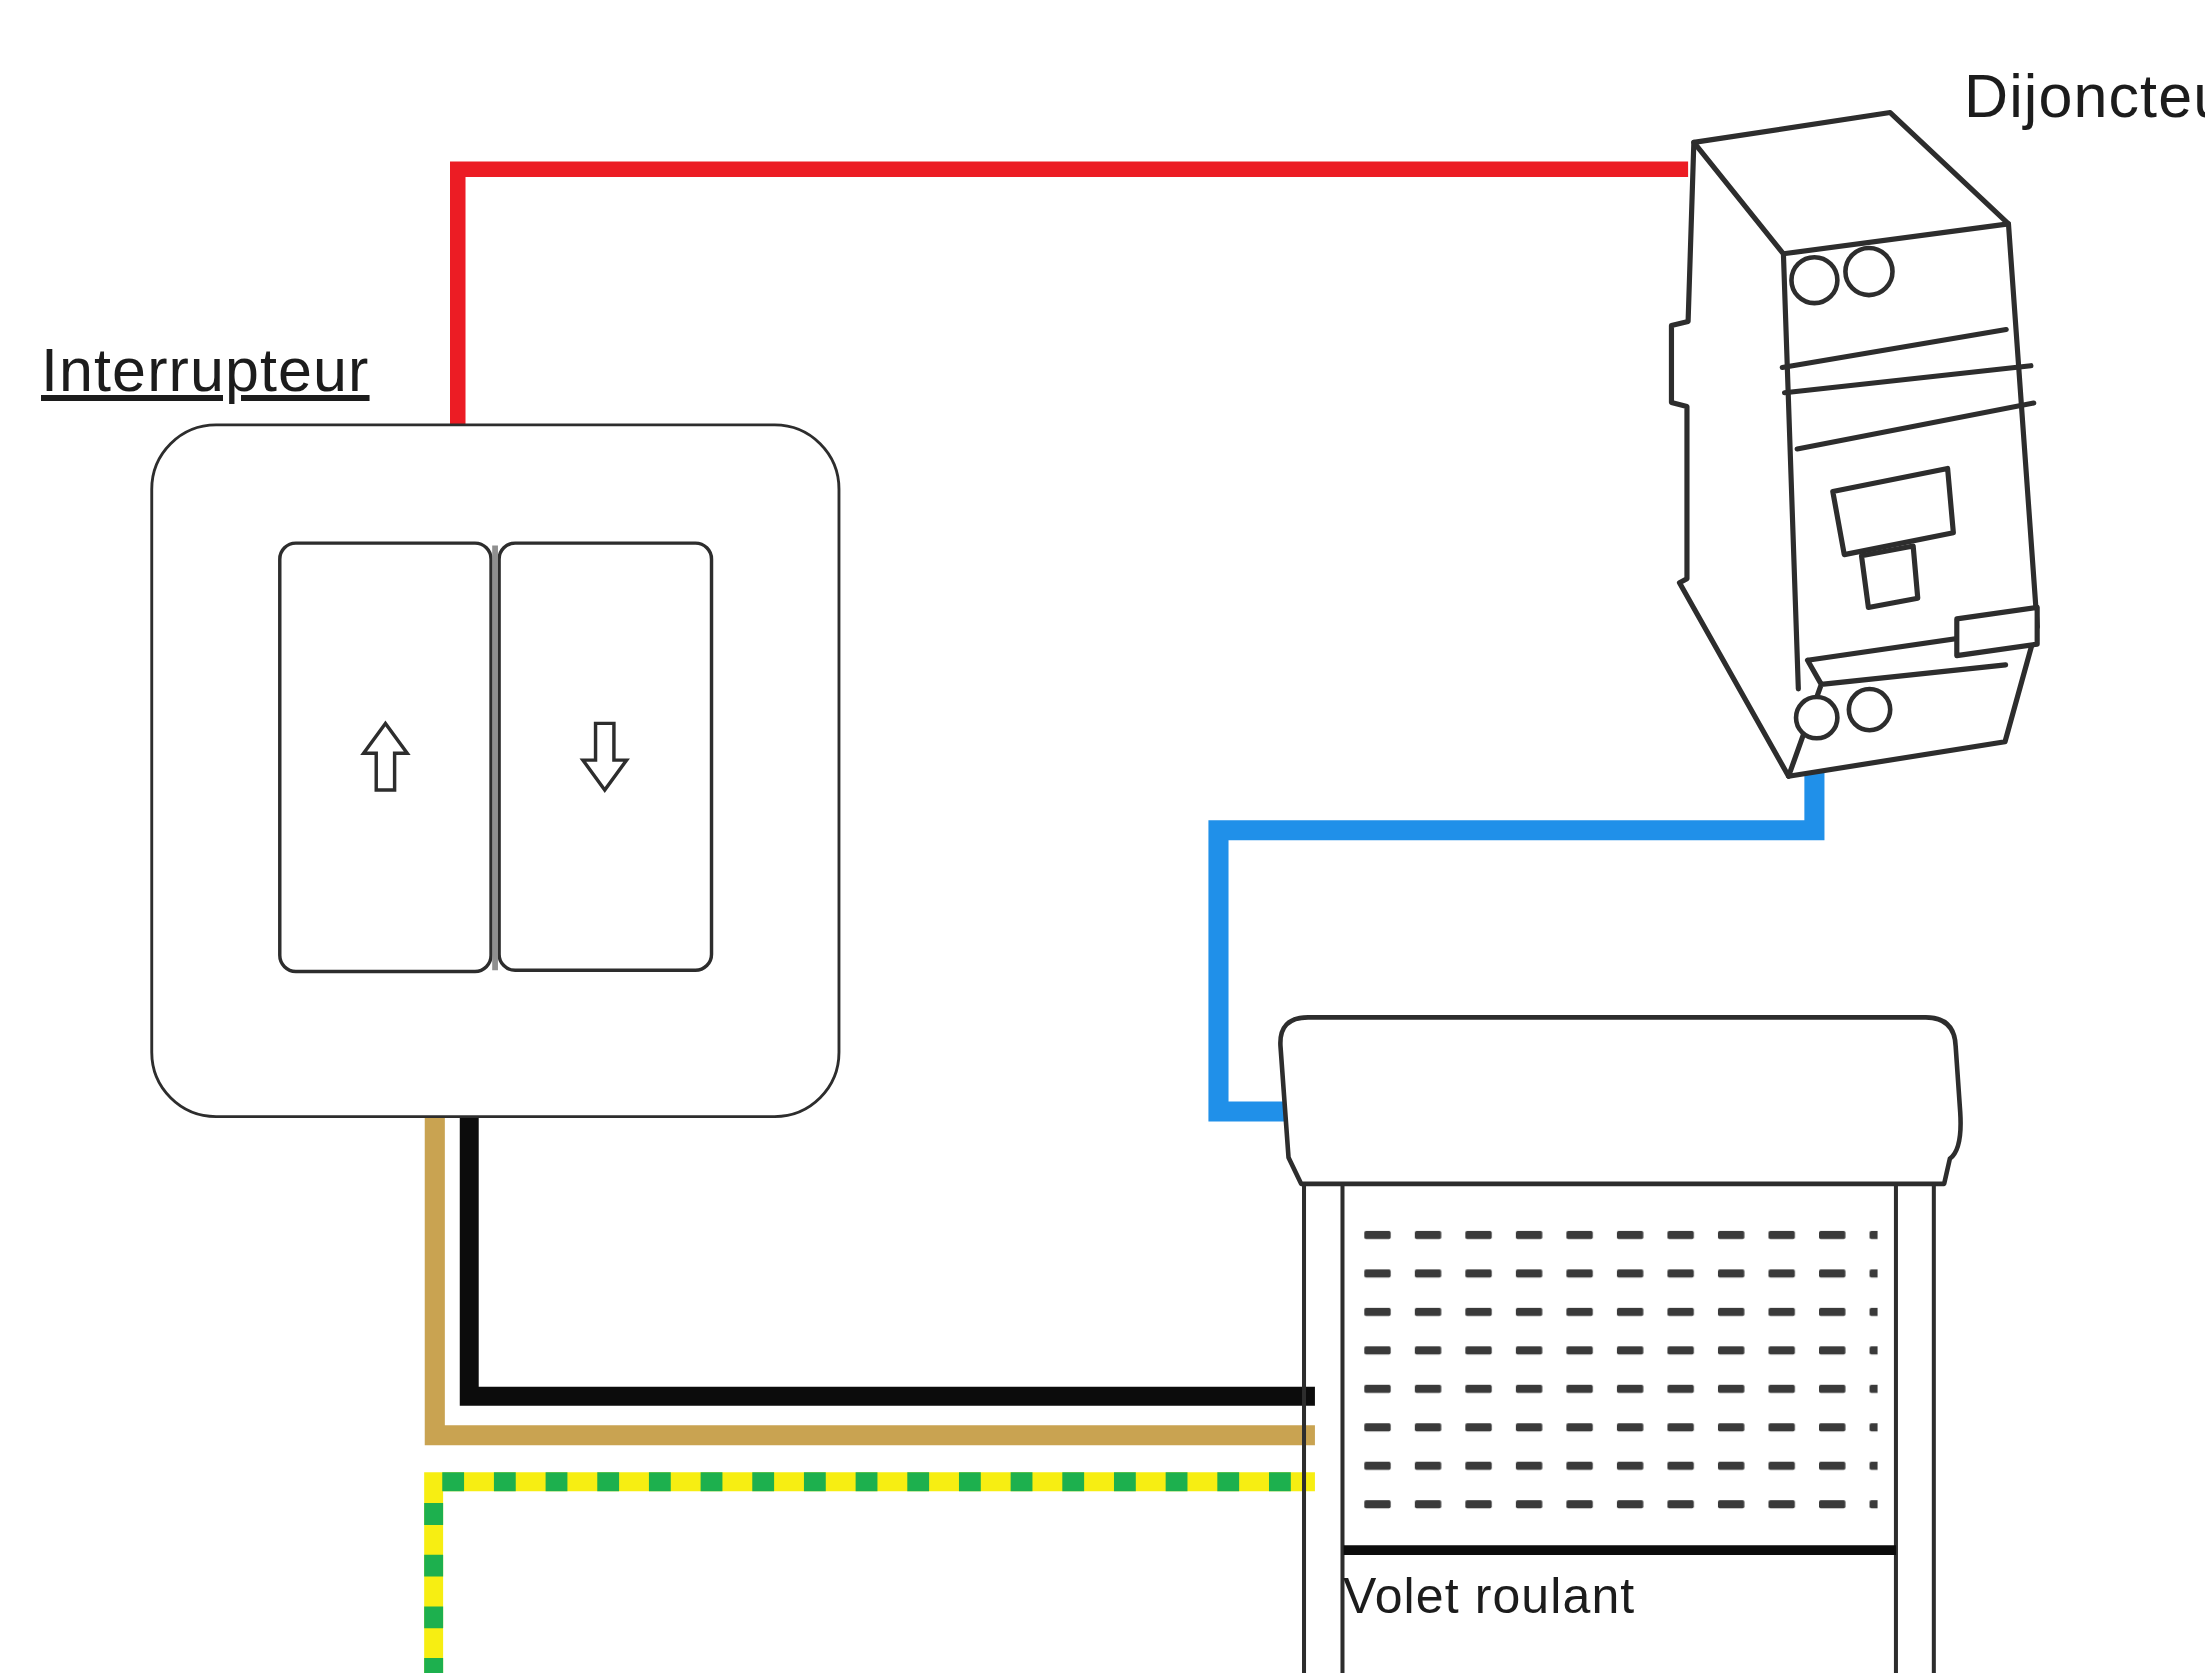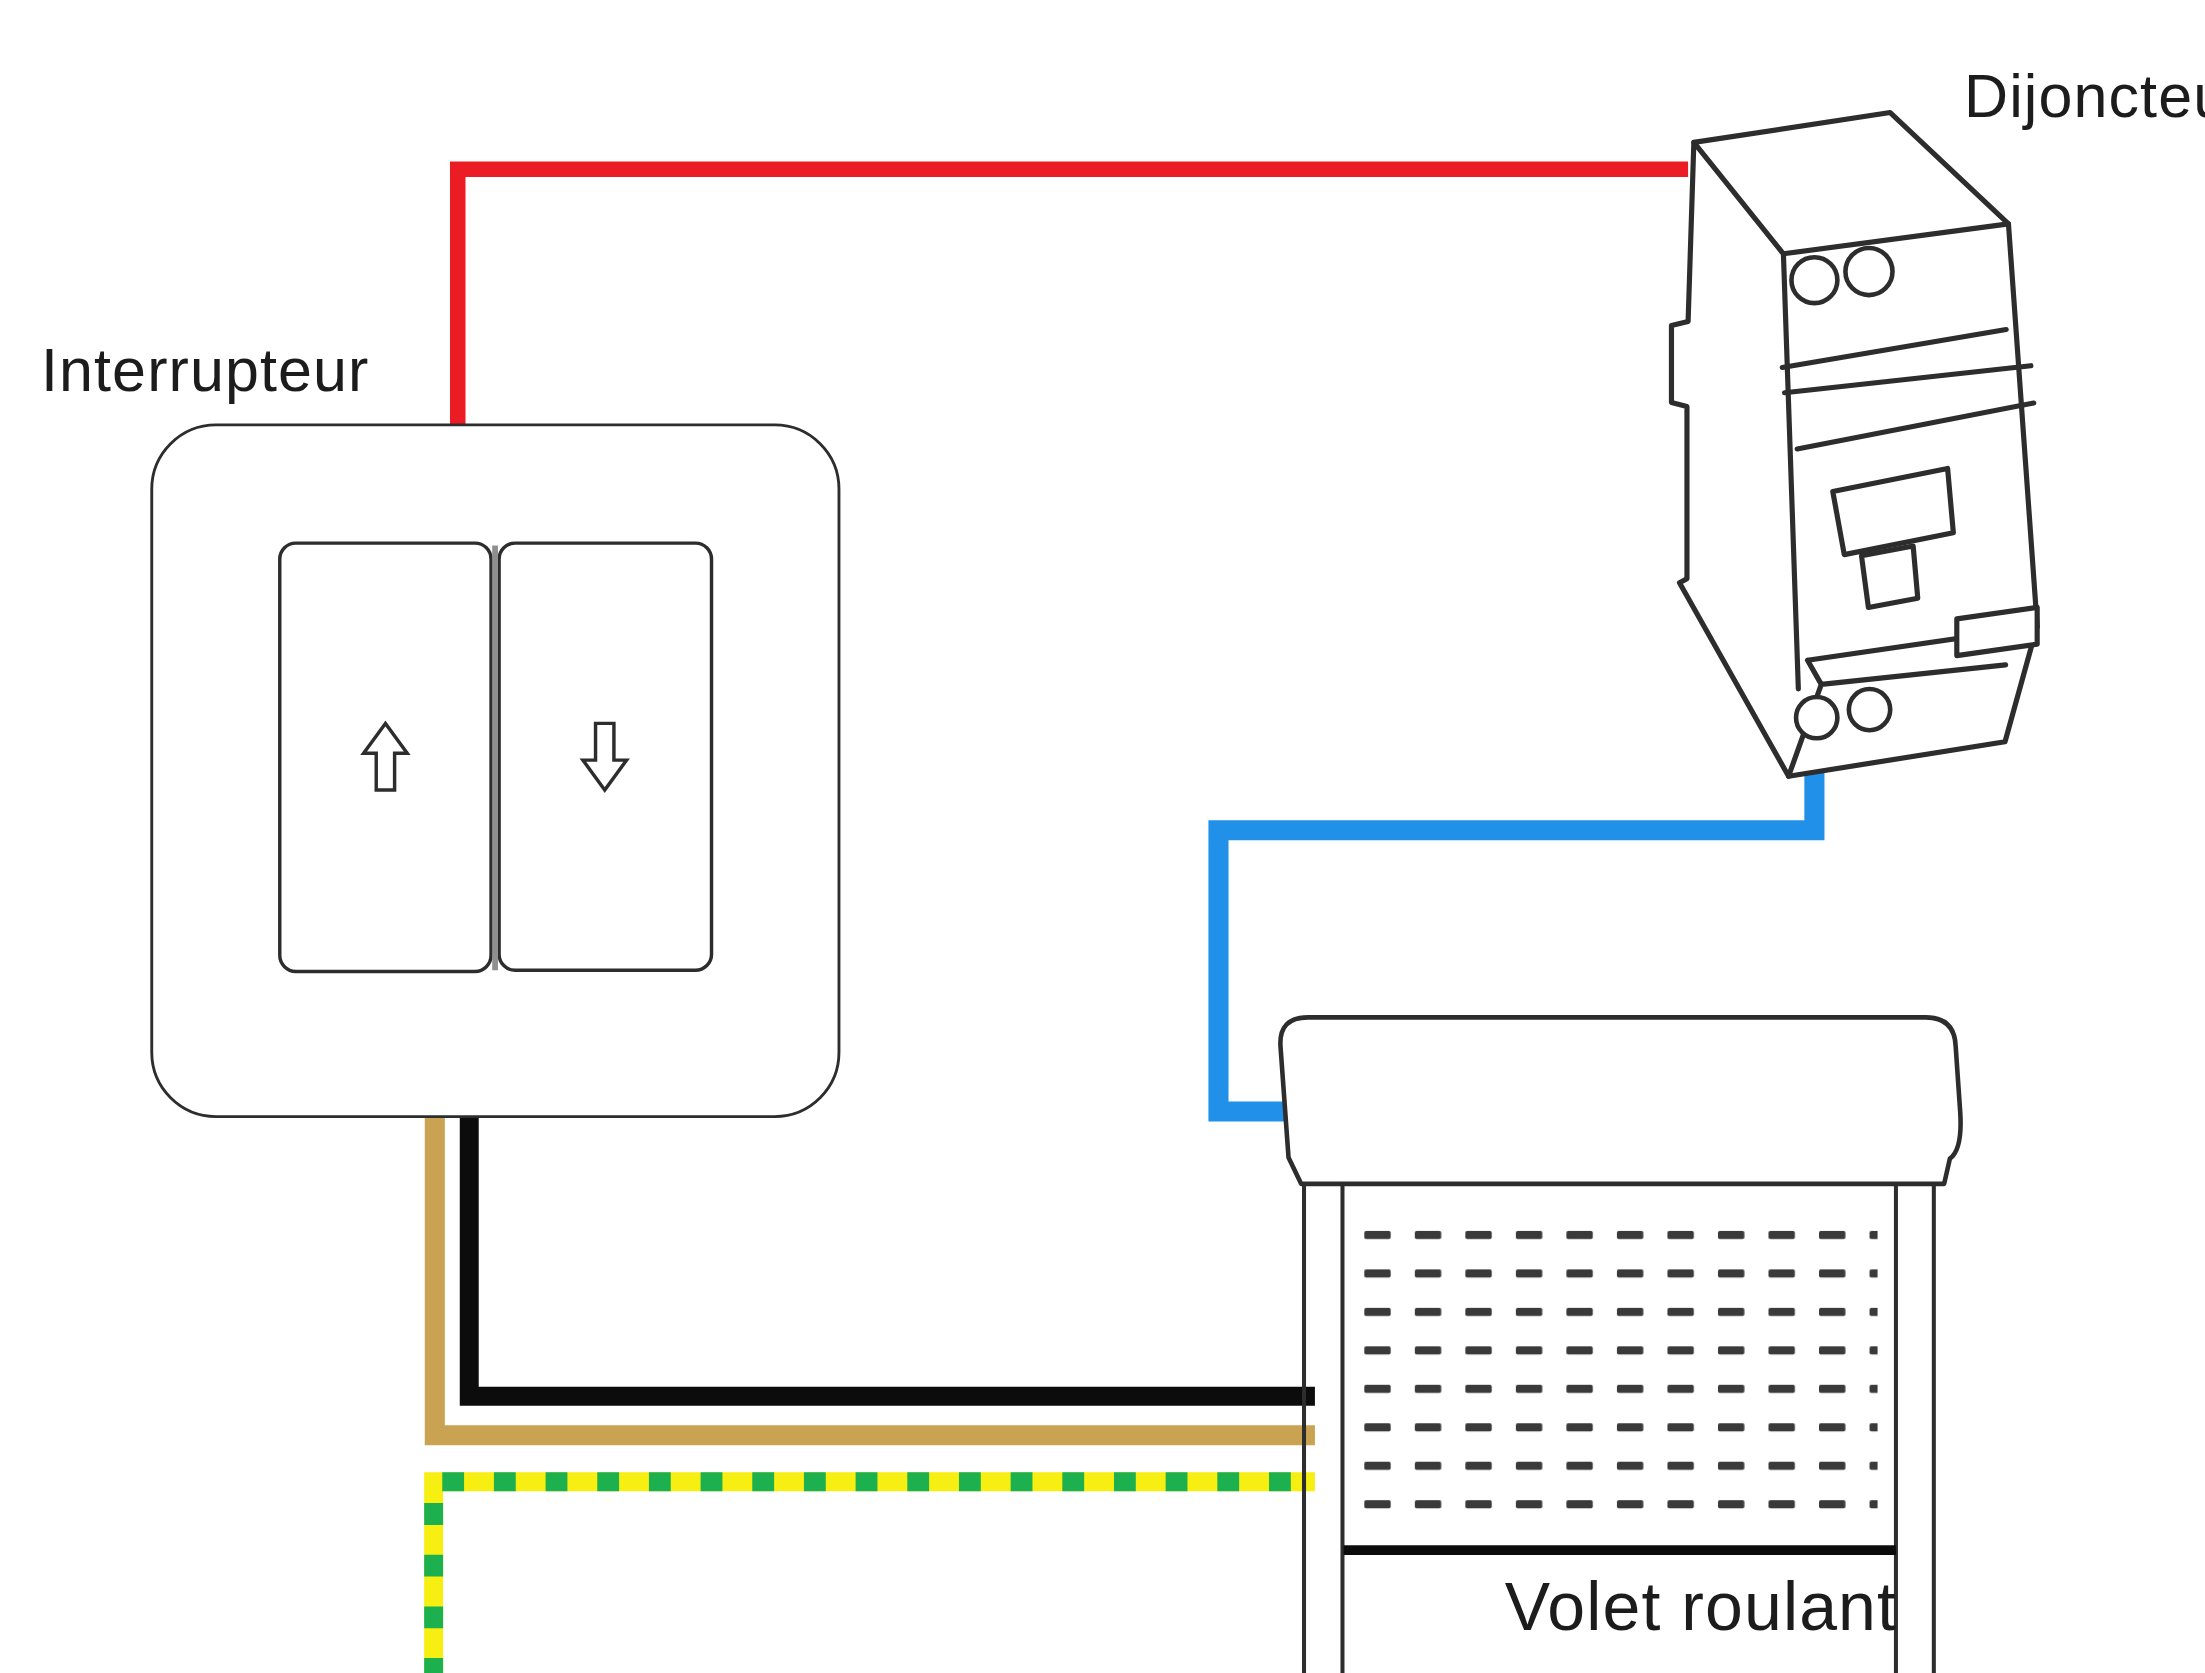--- a/index.html
+++ b/index.html
@@ -14,25 +14,25 @@
   .lbl{
     position:absolute;
     color:#1c1c1c;
     font-size:61px;
     letter-spacing:1.1px;
     white-space:nowrap;
     line-height:1.1;
   }
   #volet-label{
     left:1343px;top:1569px;width:554px;
-    text-align:right;
-    font-size:68px;
+    text-align:left;
+    font-size:50px;
     white-space:nowrap;
   }
-  #interrupteur-label{left:41px;top:337px;}
+  #interrupteur-label{left:41px;top:337px;text-decoration:underline;}
   #dijoncteur-label{left:1964px;top:63px;}
 </style>
 </head>
 <body>
 
 <div id="canvas">
 
   <svg id="diagram-svg" width="2205" height="1673" viewBox="0 0 3840 2914" xmlns="http://www.w3.org/2000/svg">
 
     <defs>

